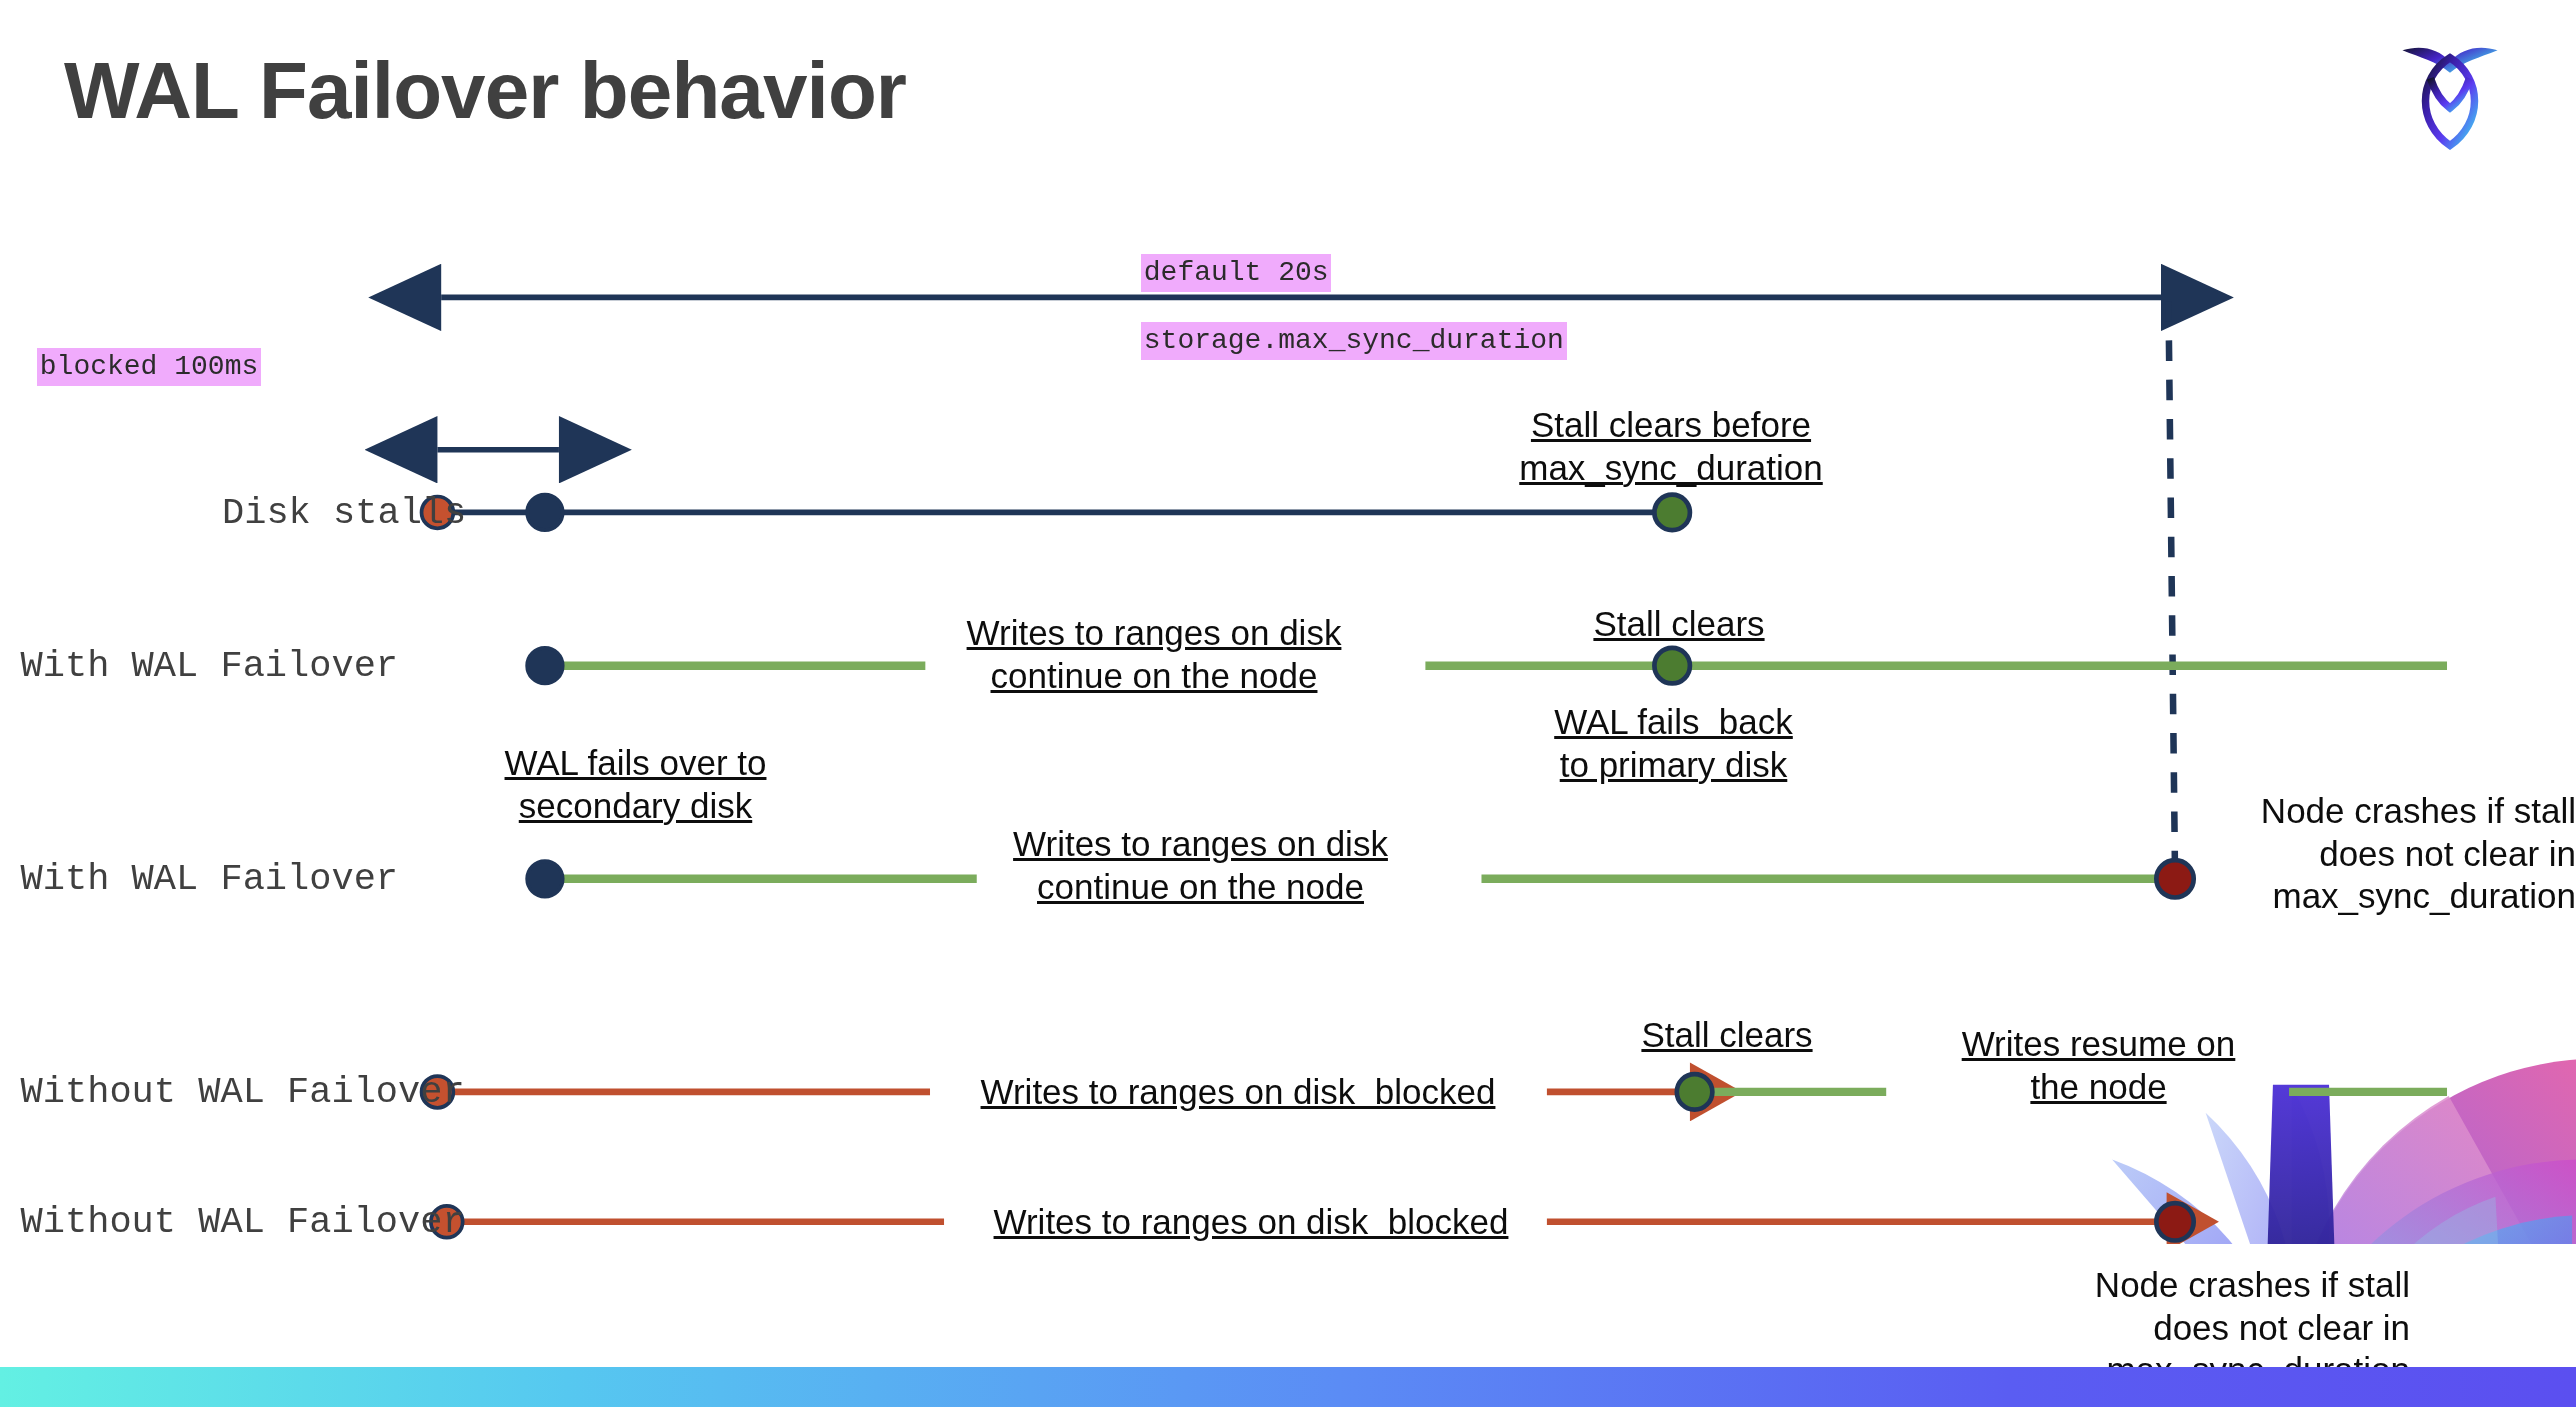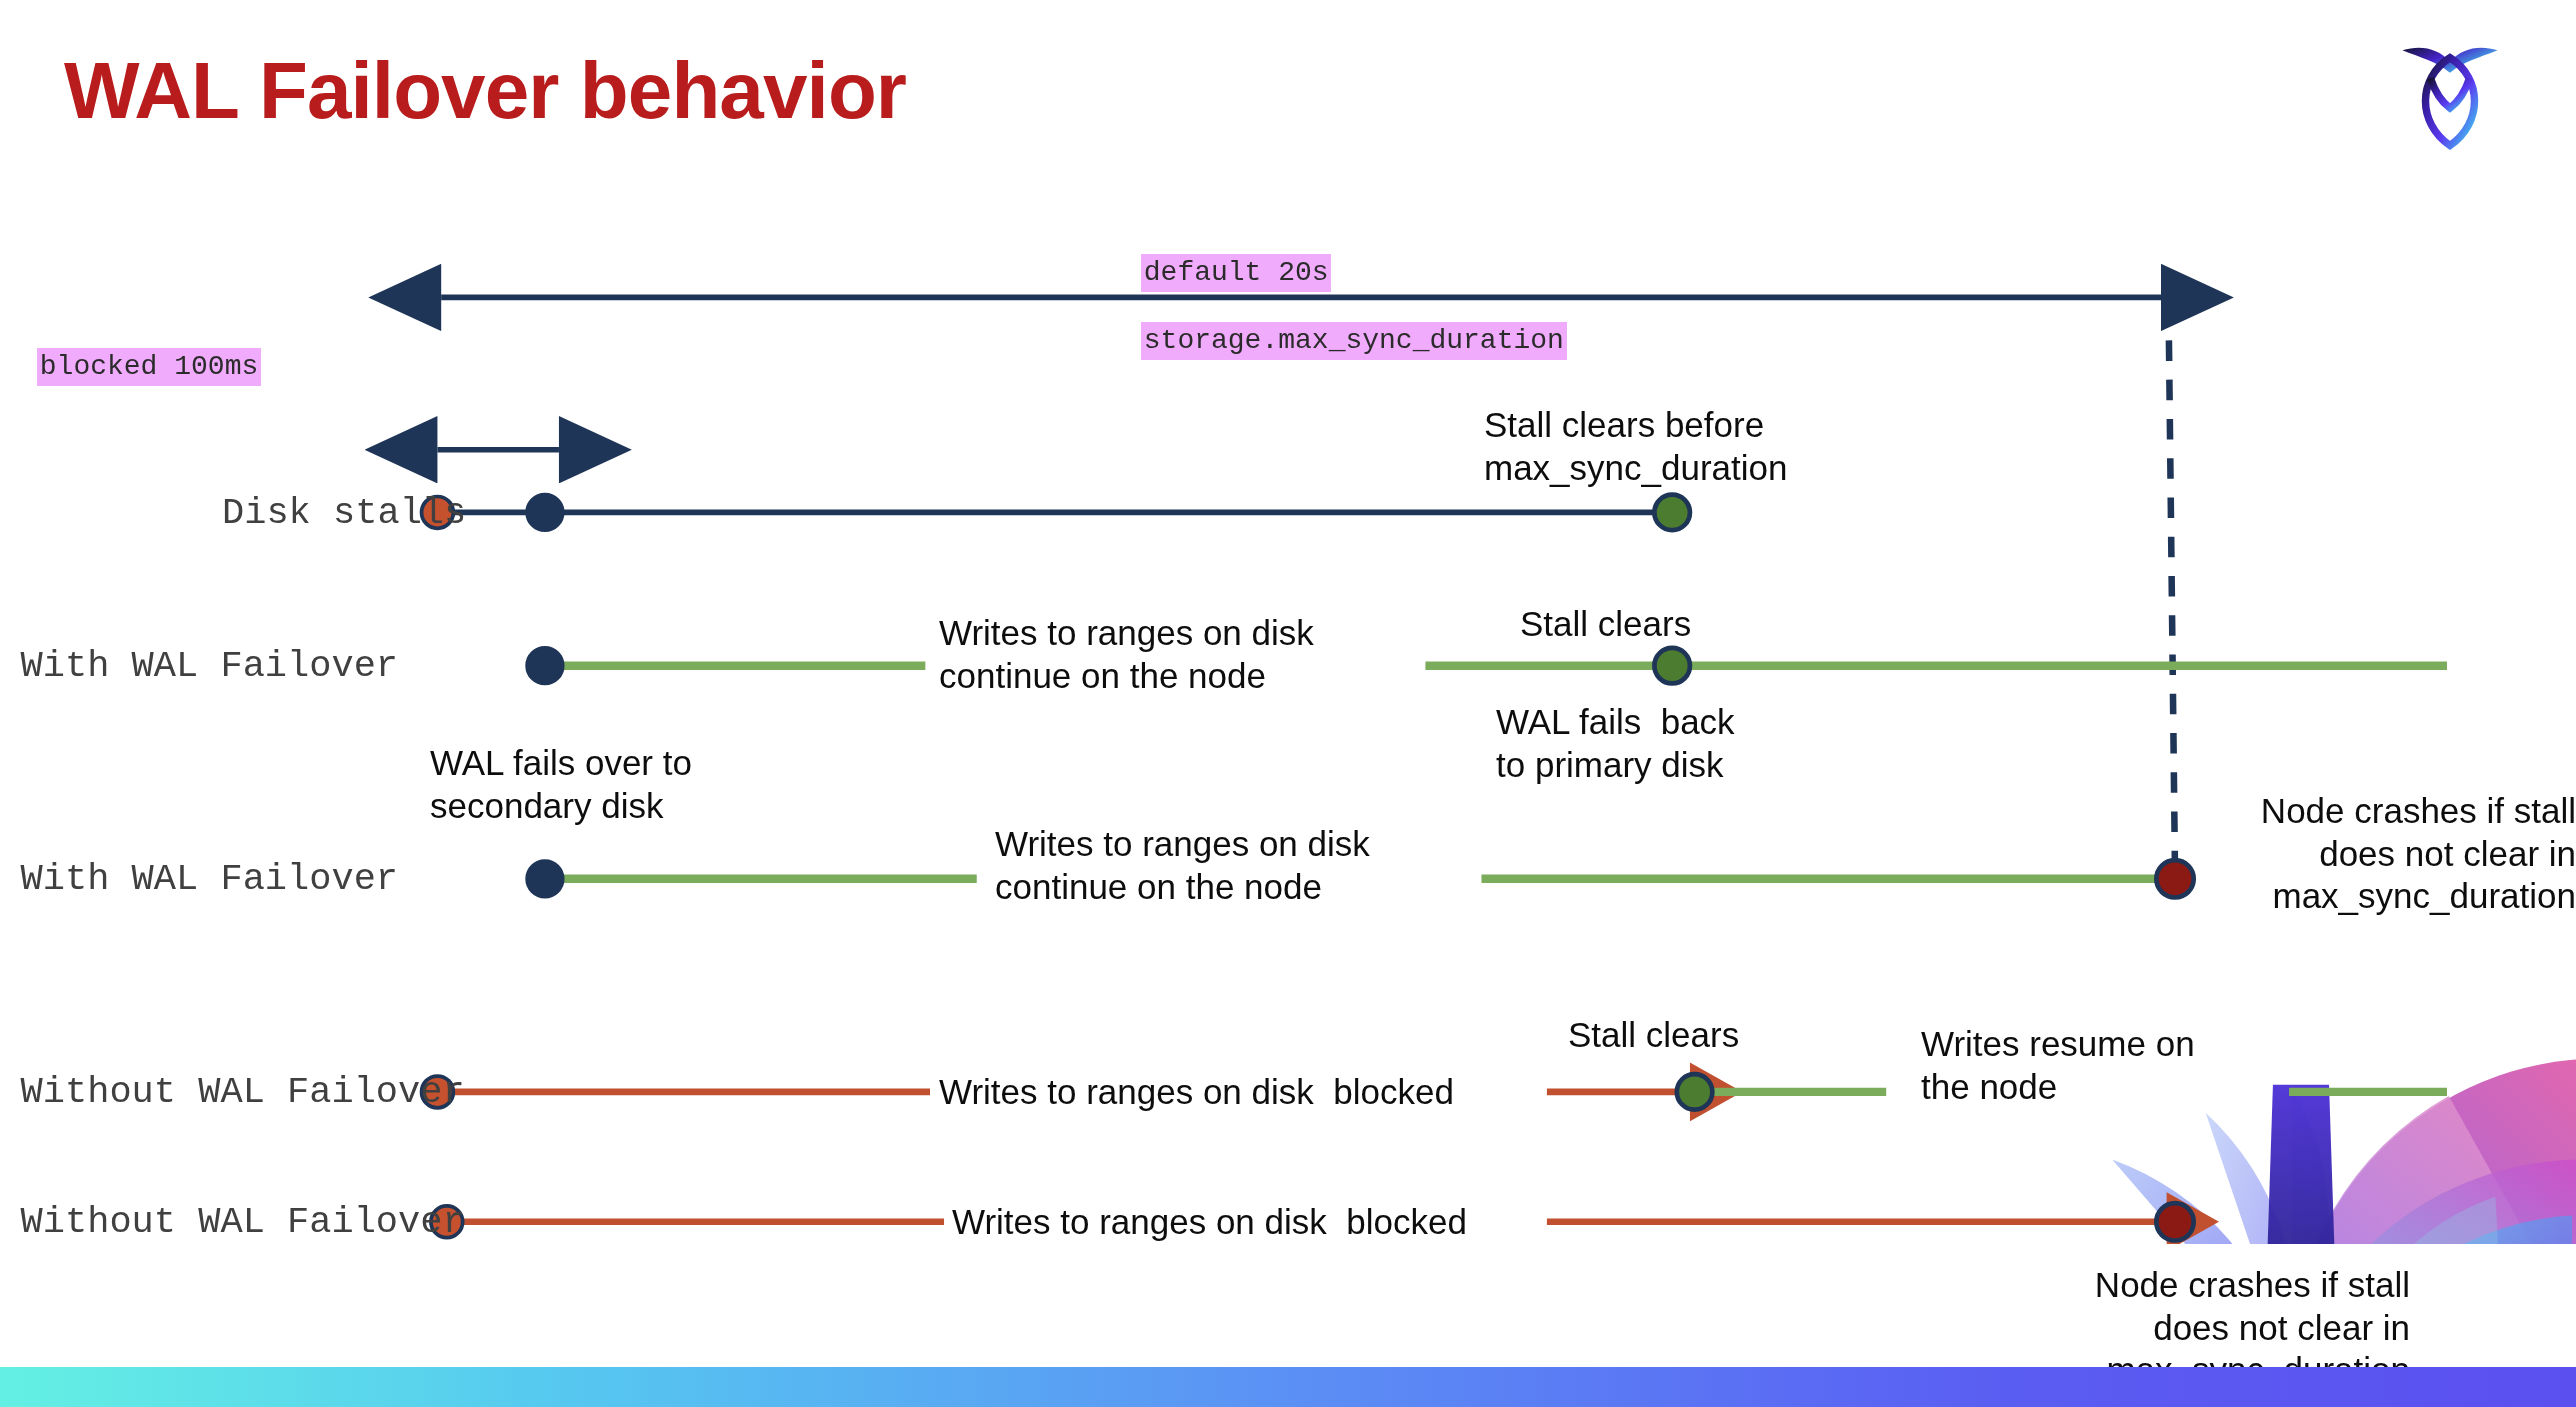--- a/index.html
+++ b/index.html
@@ -8,21 +8,21 @@
     background:#ffffff;
     font-family:"Liberation Sans",sans-serif;
     overflow:hidden;
     position:relative;
   }
   #stage{position:absolute;left:0;top:0;width:2576px;height:1408px;overflow:hidden;}
 
   
   .slide-title{
     position:absolute;left:64px;top:45px;
-    font-size:80px;font-weight:700;color:#b91c1c;
+    font-size:80px;font-weight:700;color:#404040;
     letter-spacing:-0.9px;
     font-family:"Liberation Sans",sans-serif;
     white-space:nowrap;
   }
 
   
   .logo{position:absolute;left:2389px;top:26px;width:122px;height:126px;}
 
   
   .code{
@@ -36,21 +36,21 @@
   }
 
   
   .ann{
     position:absolute;
     font-size:35px;color:#0d0d0d;
     line-height:1.22;
     font-family:"Liberation Sans",sans-serif;
     white-space:pre;
   }
-  .ann.center{text-align:left;}
+  .ann.center{text-align:center;text-decoration:underline;}
   .ann.left{text-align:right;}
 
   
   .rowlabel{
     position:absolute;
     font-size:37px;color:#404040;
     font-family:Liberation Mono, monospace;
     white-space:nowrap;
   }
 

